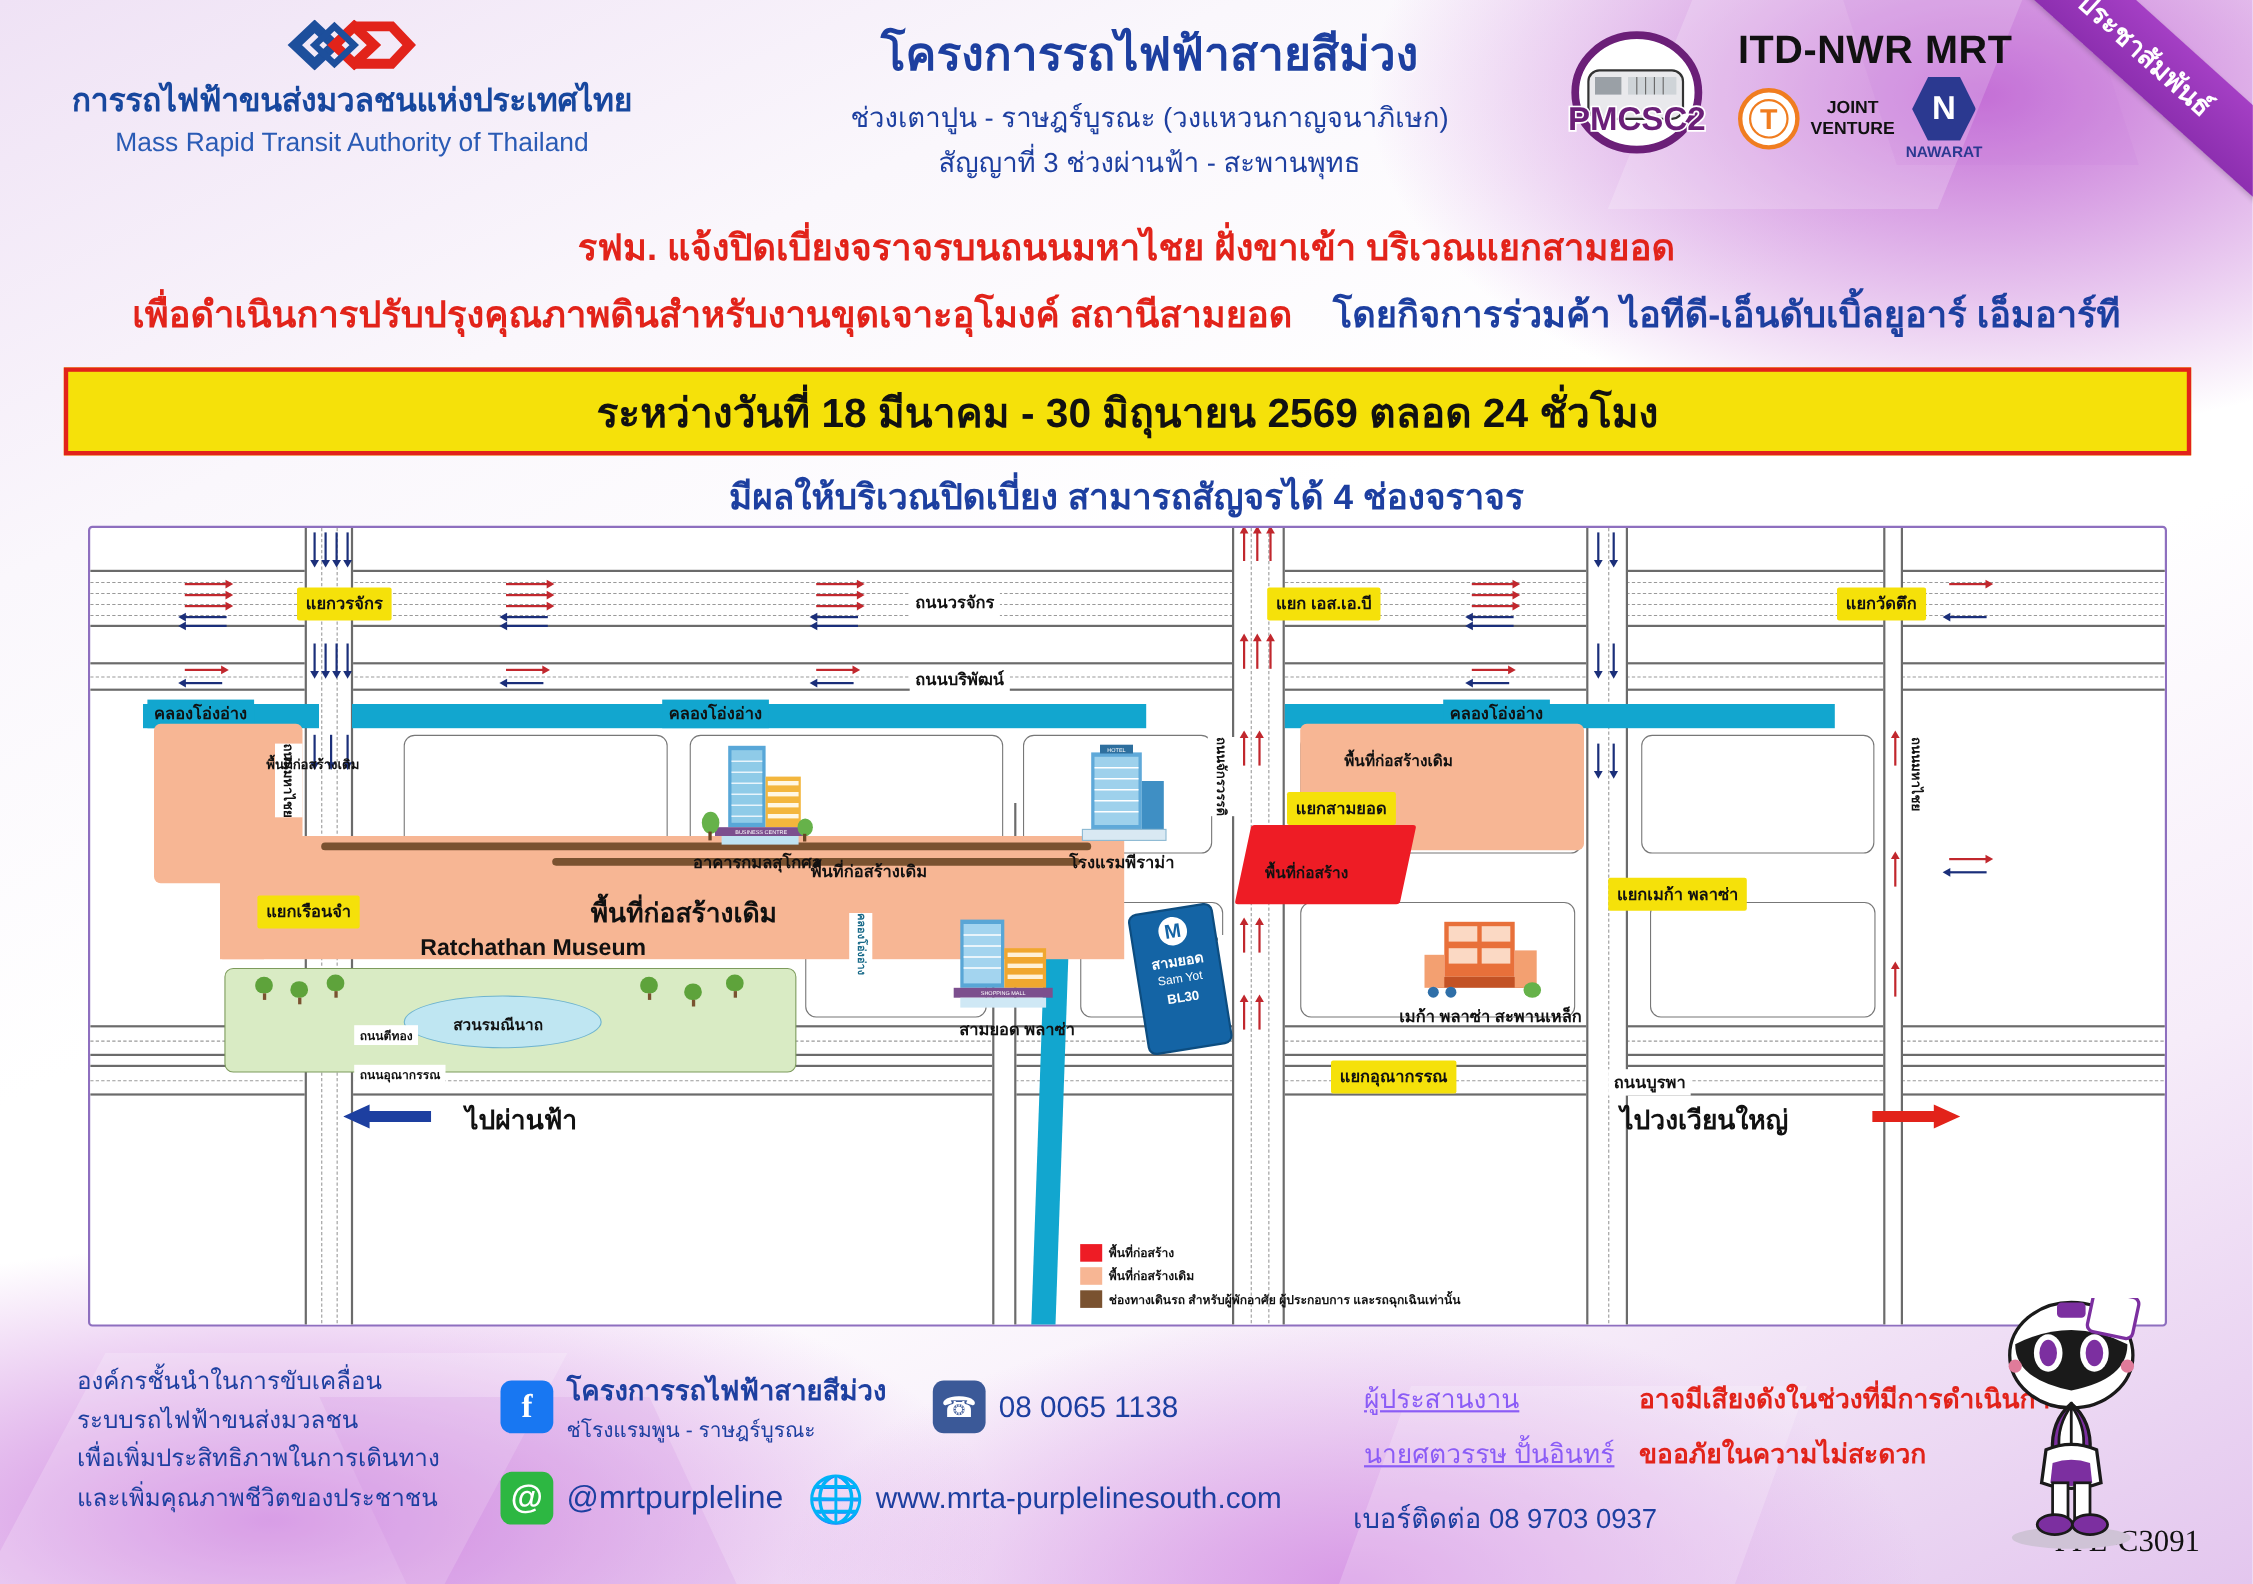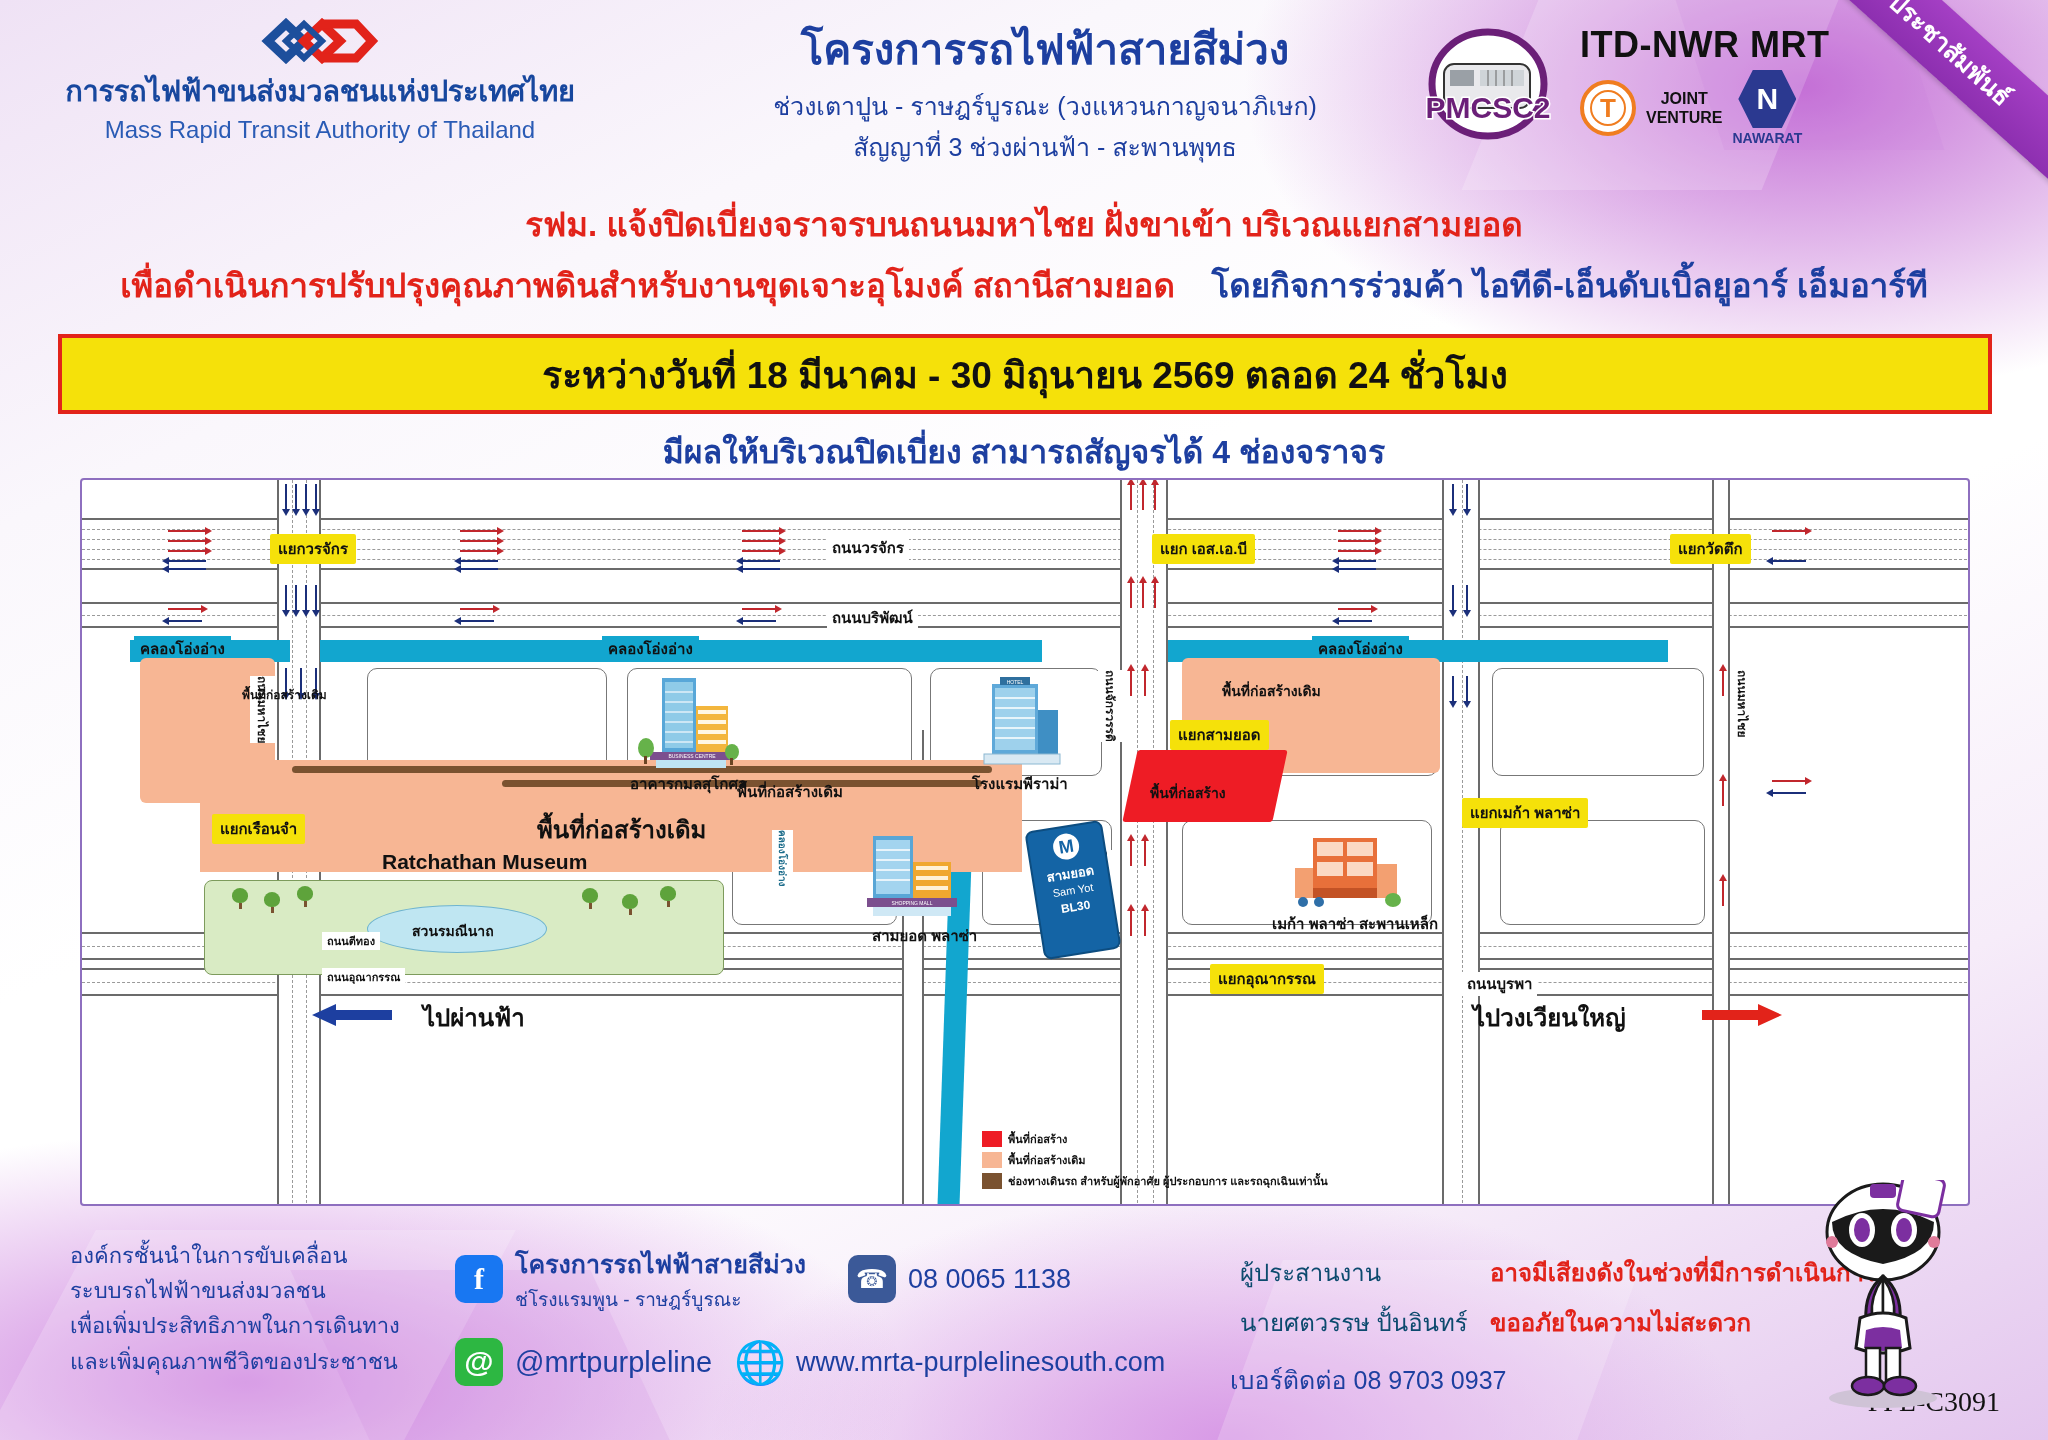--- a/index.html
+++ b/index.html
@@ -218,21 +218,21 @@
   .ic.fb { background: #1877f2; font-family: "Liberation Serif", serif; }
   .ic.ph { background: #3b5998; border-radius: 10px; font-size: 26px; }
   .ic.at { background: #2db742; font-size: 30px; }
   .ic.web { background: transparent; color: #18b6e8; font-size: 42px; }
   .fb-txt-1 { color: #1d3fa0; font-size: 25px; font-weight: bold; }
   .fb-txt-2 { color: #1d3fa0; font-size: 19px; }
   .phone-num { color: #1d3fa0; font-size: 27px; }
   .line-id { color: #1d3fa0; font-size: 29px; }
   .website { color: #1d3fa0; font-size: 27px; }
 
-  .f-coord { position: absolute; left: 1240px; top: 26px; width: 330px; color: #0c4a6e; font-size: 24px; line-height: 2.1; }
+  .f-coord { position: absolute; left: 1240px; top: 26px; width: 330px; color: #8b5cf6; font-size: 24px; line-height: 2.1; text-decoration: underline; }
   .f-apol { position: absolute; left: 1490px; top: 26px; width: 420px; color: #e2231a; font-size: 24px; font-weight: bold; line-height: 2.1; }
   .f-phone2 { position: absolute; left: 1230px; top: 1360px; color: #1d3fa0; font-size: 25px; }
   .doc-id { position: absolute; right: 48px; top: 1386px; font-family: "Liberation Serif", serif; font-size: 28px; color: #111; }
 
   .mascot { position: absolute; right: 70px; top: 1180px; width: 190px; height: 230px; }
 </style>
 </head>
 <body>
 
 <div id="poster">
@@ -511,21 +511,21 @@
       <div class="m-circle">M</div>
       <div class="s-th">สามยอด</div>
       <div class="s-en">Sam Yot</div>
       <div class="s-code">BL30</div>
     </div>
 
     <div class="jct-label" style="left:188px;top:54px;">แยกวรจักร</div>
     <div class="jct-label" style="left:1070px;top:54px;">แยก เอส.เอ.บี</div>
     <div class="jct-label" style="left:1588px;top:54px;">แยกวัดตึก</div>
     <div class="jct-label" style="left:1088px;top:240px;">แยกสามยอด</div>
-    <div class="jct-label" style="left:130px;top:334px;">แยกเรือนจำ</div>
+    <div class="jct-label" style="left:152px;top:334px;">แยกเรือนจำ</div>
     <div class="jct-label" style="left:1380px;top:318px;">แยกเมก้า พลาซ่า</div>
     <div class="jct-label" style="left:1128px;top:484px;">แยกอุณากรรณ</div>
 
     <div class="road-name" style="left:745px;top:56px;">ถนนวรจักร</div>
     <div class="road-name" style="left:745px;top:126px;">ถนนบริพัฒน์</div>
     <div class="road-name" style="left:1380px;top:492px;">ถนนบูรพา</div>
     <div class="road-name" style="left:240px;top:452px;font-size:11px;">ถนนตีทอง</div>
     <div class="road-name" style="left:240px;top:488px;font-size:11px;">ถนนอุณากรรณ</div>
 
     <div class="road-name-v" style="left:168px;top:196px;">ถนนมหาไชย</div>

